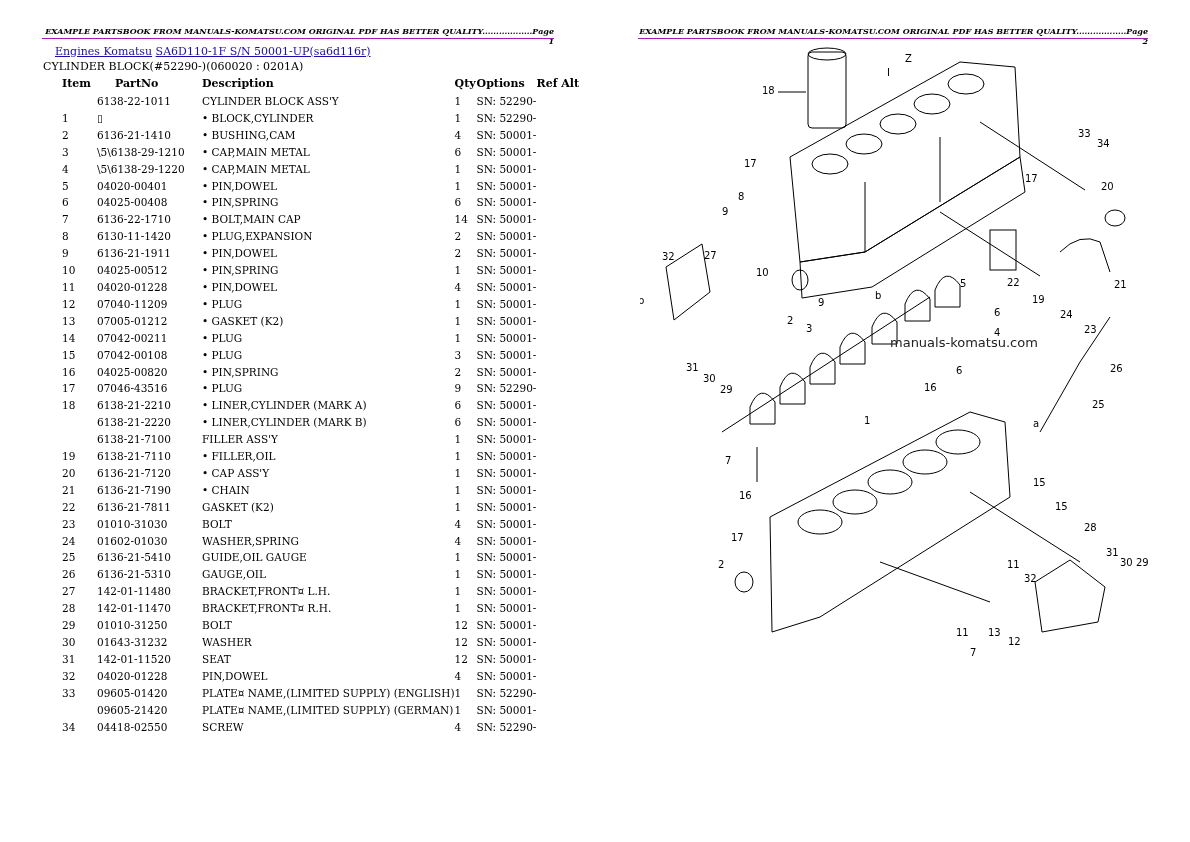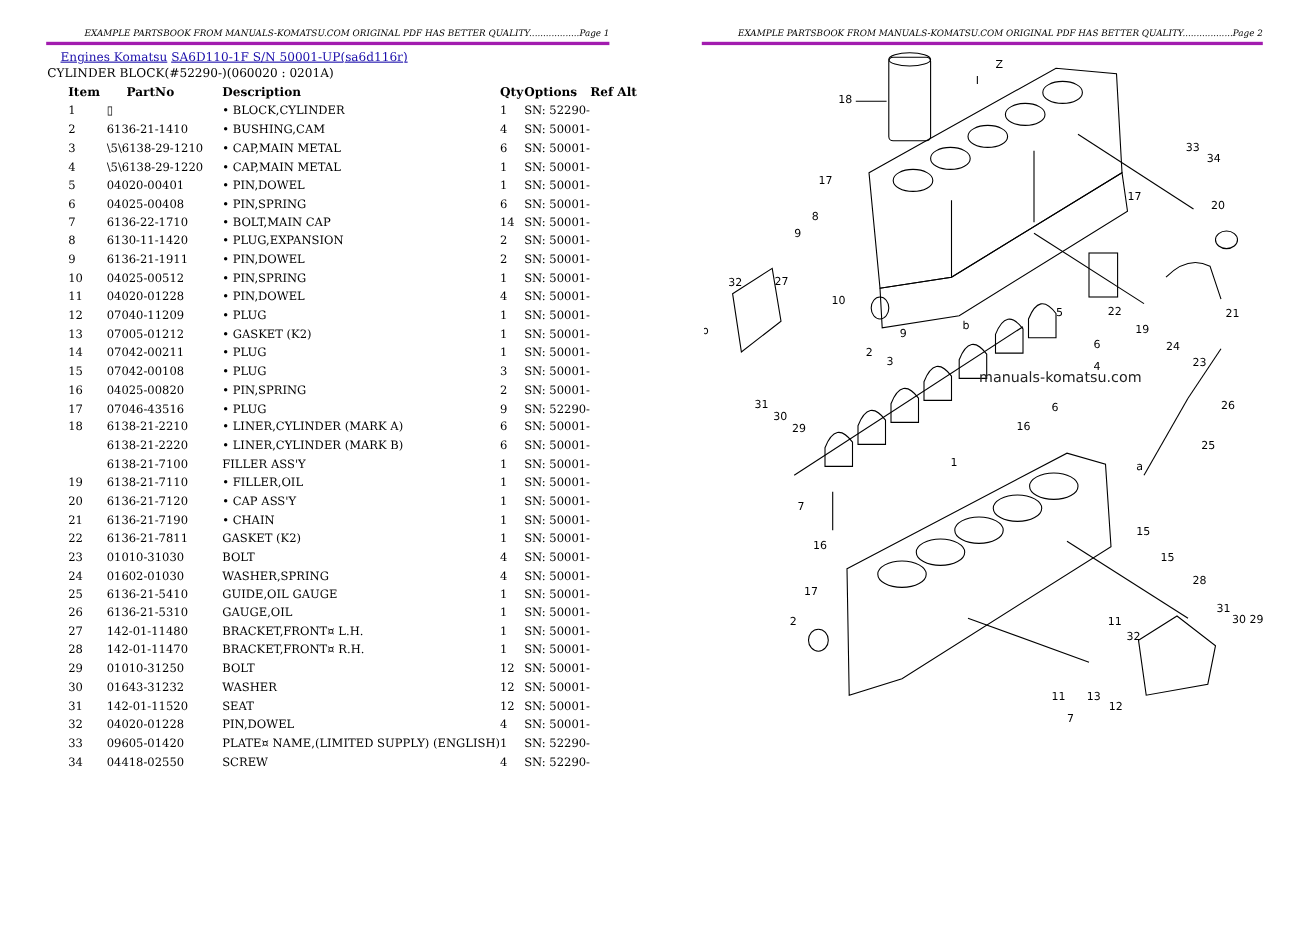--- a/index.html
+++ b/index.html
@@ -2,22 +2,22 @@
 <html><head>
 <meta charset="utf-8">
 <style>
   html, body { margin: 0; padding: 0; }
   body {
     width: 1190px; height: 842px; background: #ffffff; position: relative; overflow: hidden;
     font-family: "DejaVu Serif", serif; color: #000;
   }
   .page-header {
     position: absolute; top: 26px; height: 11px;
-    font-family: "DejaVu Serif", serif; font-size: 8px; font-weight: normal; font-style: italic;
-    text-align: right; border-bottom: 3px solid #a21caf; padding-bottom: 1px; line-height: 10px;
+    font-family: "DejaVu Serif", serif; font-size: 8px; font-weight: bold; font-style: italic;
+    text-align: right; border-bottom: 1px solid #a21caf; padding-bottom: 1px; line-height: 10px;
   }
   #hdr1 { left: 42px; width: 512px; }
   #hdr2 { left: 638px; width: 510px; }
   .crumbs { position: absolute; left: 55px; top: 45px; font-size: 11px; line-height: 14px; }
   .crumbs a { color: #1a0dab; text-decoration: underline; }
   .subtitle { position: absolute; left: 43px; top: 60px; font-size: 11px; line-height: 14px; }
   table.parts {
     position: absolute; left: 56px; top: 76px; border-collapse: collapse;
     font-size: 10.5px; line-height: 16.9px;
   }
@@ -54,20 +54,28 @@
       <th class="c-item">Item</th>
       <th class="c-part">PartNo</th>
       <th class="c-desc">Description</th>
       <th class="c-qty">Qty</th>
       <th class="c-opt">Options</th>
       <th class="c-ref">Ref Alt</th>
     </tr>
   </thead>
   <tbody id="parts-body">
       <tr>
+        <td class="c-item"></td>
+        <td class="c-part">6138-22-1011</td>
+        <td class="c-desc">CYLINDER BLOCK ASS'Y</td>
+        <td class="c-qty">1</td>
+        <td class="c-opt">SN: 52290-</td>
+        <td class="c-ref"></td>
+      </tr>
+      <tr>
         <td class="c-item">1</td>
         <td class="c-part">▯</td>
         <td class="c-desc">• BLOCK,CYLINDER</td>
         <td class="c-qty">1</td>
         <td class="c-opt">SN: 52290-</td>
         <td class="c-ref"></td>
       </tr>
       <tr>
         <td class="c-item">2</td>
         <td class="c-part">6136-21-1410</td>
@@ -331,20 +339,28 @@
         <td class="c-qty">4</td>
         <td class="c-opt">SN: 50001-</td>
         <td class="c-ref"></td>
       </tr>
       <tr>
         <td class="c-item">33</td>
         <td class="c-part">09605-01420</td>
         <td class="c-desc">PLATE¤ NAME,(LIMITED SUPPLY) (ENGLISH)</td>
         <td class="c-qty">1</td>
         <td class="c-opt">SN: 52290-</td>
+        <td class="c-ref"></td>
+      </tr>
+      <tr>
+        <td class="c-item"></td>
+        <td class="c-part">09605-21420</td>
+        <td class="c-desc">PLATE¤ NAME,(LIMITED SUPPLY) (GERMAN)</td>
+        <td class="c-qty">1</td>
+        <td class="c-opt">SN: 50001-</td>
         <td class="c-ref"></td>
       </tr>
       <tr>
         <td class="c-item">34</td>
         <td class="c-part">04418-02550</td>
         <td class="c-desc">SCREW</td>
         <td class="c-qty">4</td>
         <td class="c-opt">SN: 52290-</td>
         <td class="c-ref"></td>
       </tr>

